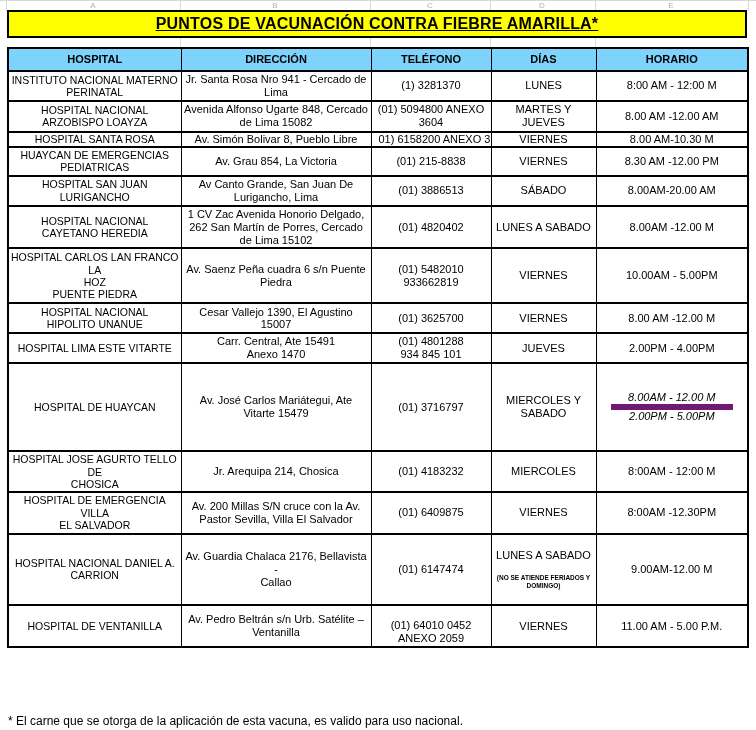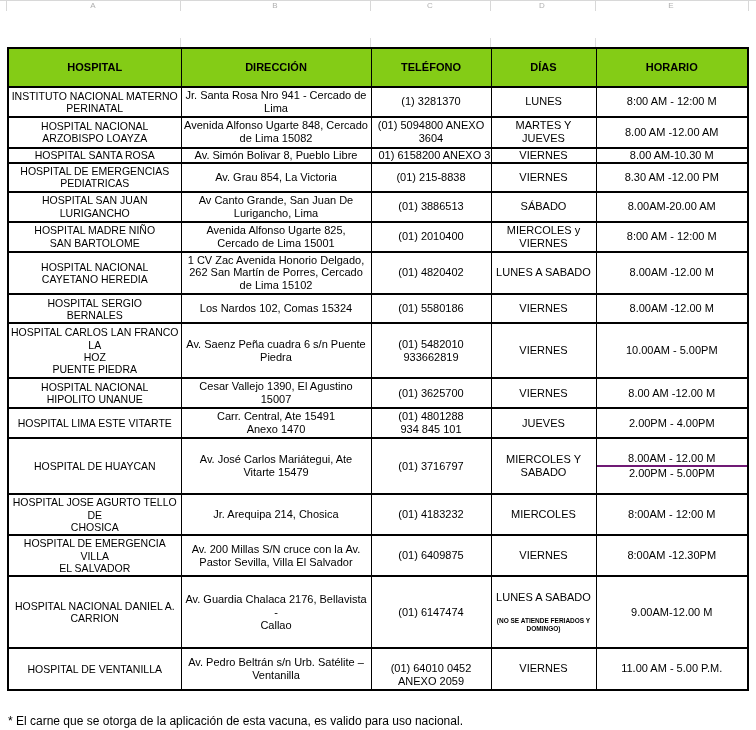--- a/index.html
+++ b/index.html
@@ -34,28 +34,28 @@
     position:absolute;top:47px;left:7px;width:740px;
     border-collapse:collapse;table-layout:fixed;
     border:2px solid #000;
   }
   .vac th,.vac td{
     border:1px solid #000;border-top-width:2px;border-bottom-width:2px;
     text-align:center;vertical-align:middle;
     font-size:11px;line-height:1.18;padding:1px 2px;box-sizing:border-box;
     white-space:pre-line;overflow:hidden;
   }
-  .vac th{background:#84cc16;font-weight:bold;height:14px;padding:12px 2px;}
+  .vac th{background:#7dd3fc;font-weight:bold;height:14px;padding:4px 2px;}
   .vac td.c-hospital{font-size:10.5px;}
   .vac td.nowrap{white-space:nowrap;padding:0 7px;}
   .vac td.v-bottom{vertical-align:bottom;padding-bottom:1px;}
-  .vac td.split-cell{padding:0;}
+  .vac td.split-cell{padding:14px;font-style:italic;}
   .split-wrap{display:flex;flex-direction:column;height:100%;}
   .split-wrap .half{flex:1;display:flex;align-items:center;justify-content:center;}
-  .split-wrap .half + .half{border-top:2px solid #701a75;}
+  .split-wrap .half + .half{border-top:6px solid #701a75;}
   .dias-note{font-size:6.5px;font-weight:bold;line-height:1.2;white-space:normal;}
   .footnote{
     position:absolute;left:8px;top:714px;width:740px;
     font-size:12px;text-align:left;
   }
 </style>
 </head>
 <body>
 
 <div class="sheet">
@@ -67,20 +67,21 @@
     <div class="tick" style="left:490px"></div>
     <div class="tick" style="left:595px"></div>
     <div class="tick" style="left:748px"></div>
     <span class="letter" style="left:93px">A</span>
     <span class="letter" style="left:275px">B</span>
     <span class="letter" style="left:430px">C</span>
     <span class="letter" style="left:542px">D</span>
     <span class="letter" style="left:671px">E</span>
   </div>
 
+  <div class="title-bar">PUNTOS DE VACUNACIÓN CONTRA FIEBRE AMARILLA*</div>
   <div class="grid-gap"></div>
 
   <table class="vac">
     <colgroup>
       <col style="width:173px">
         <col style="width:190px">
         <col style="width:120px">
         <col style="width:105px">
         <col style="width:152px">
     </colgroup>
@@ -114,62 +115,44 @@
         <td>8.00 AM -12.00 AM</td>
       </tr>
       <tr style="height:14px">
         <td class="c-hospital nowrap">HOSPITAL SANTA ROSA</td>
         <td class="nowrap">Av. Simón Bolivar 8, Pueblo Libre</td>
         <td class="nowrap">01) 6158200 ANEXO 30</td>
         <td class="nowrap">VIERNES</td>
         <td class="nowrap">8.00 AM-10.30 M</td>
       </tr>
       <tr style="height:28px">
-        <td class="c-hospital">HOSPITAL DE EMERGENCIAS
+        <td class="c-hospital">HUAYCAN DE EMERGENCIAS
 PEDIATRICAS</td>
         <td>Av. Grau 854, La Victoria</td>
         <td>(01) 215-8838</td>
         <td>VIERNES</td>
         <td>8.30 AM -12.00 PM</td>
       </tr>
       <tr style="height:28px">
         <td class="c-hospital">HOSPITAL SAN JUAN
 LURIGANCHO</td>
         <td>Av Canto Grande, San Juan De
 Lurigancho, Lima</td>
         <td>(01) 3886513</td>
         <td>SÁBADO</td>
         <td>8.00AM-20.00 AM</td>
       </tr>
-      <tr style="height:28px">
-        <td class="c-hospital">HOSPITAL MADRE NIÑO
-SAN BARTOLOME</td>
-        <td>Avenida Alfonso Ugarte 825,
-Cercado de Lima 15001</td>
-        <td>(01) 2010400</td>
-        <td>MIERCOLES y
-VIERNES</td>
-        <td>8:00 AM - 12:00 M</td>
-      </tr>
       <tr style="height:41px">
         <td class="c-hospital">HOSPITAL NACIONAL
 CAYETANO HEREDIA</td>
         <td>1 CV Zac Avenida Honorio Delgado,
 262 San Martín de Porres, Cercado
 de Lima 15102</td>
         <td>(01) 4820402</td>
         <td>LUNES A SABADO</td>
-        <td>8.00AM -12.00 M</td>
-      </tr>
-      <tr style="height:29px">
-        <td class="c-hospital">HOSPITAL  SERGIO
-BERNALES</td>
-        <td>Los Nardos 102, Comas 15324</td>
-        <td>(01) 5580186</td>
-        <td>VIERNES</td>
         <td>8.00AM -12.00 M</td>
       </tr>
       <tr style="height:55px">
         <td class="c-hospital">HOSPITAL CARLOS LAN FRANCO LA
 HOZ
 PUENTE PIEDRA</td>
         <td>Av. Saenz Peña cuadra 6 s/n Puente
 Piedra</td>
         <td>(01) 5482010
 933662819</td>

